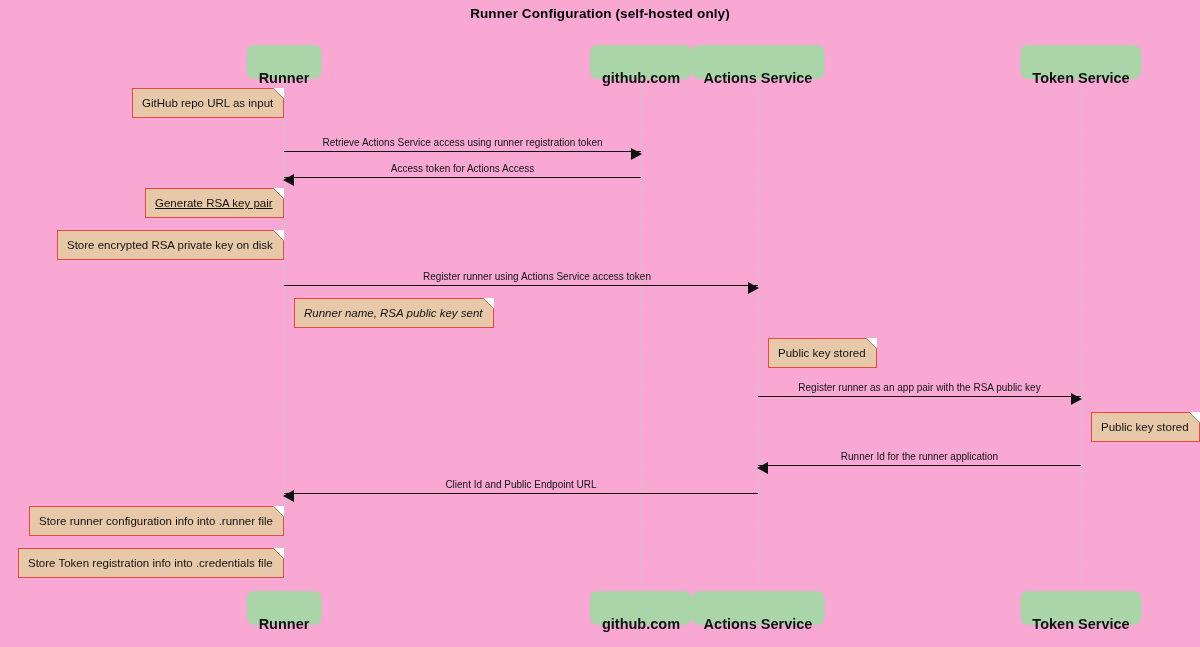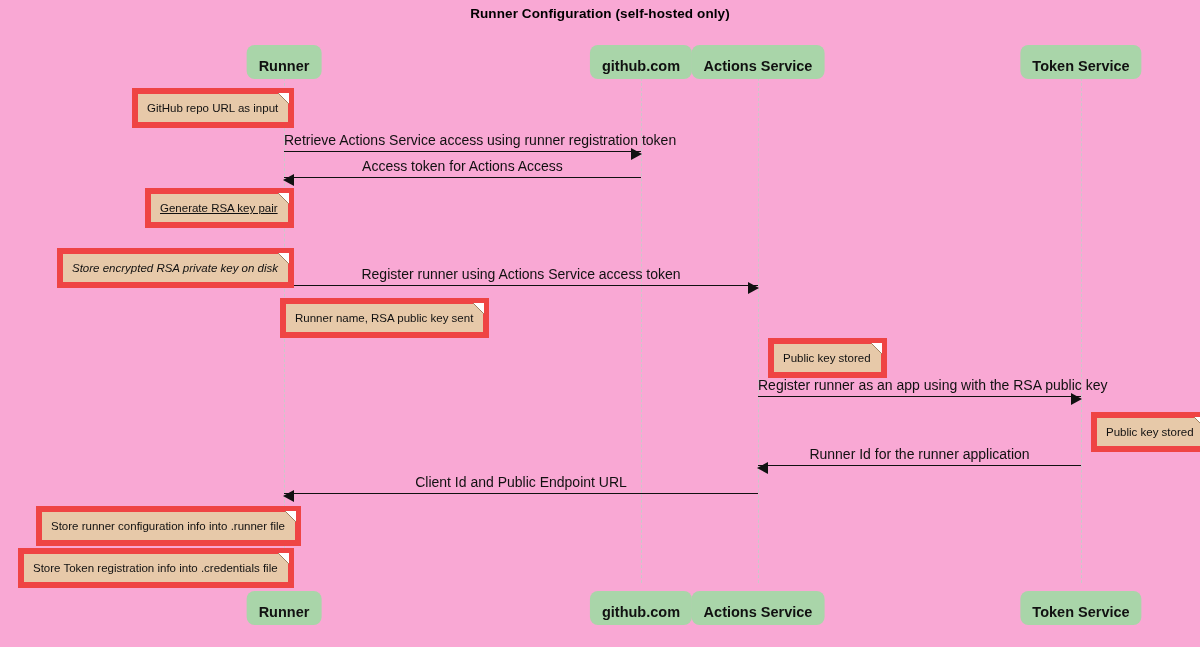--- a/index.html
+++ b/index.html
@@ -37,32 +37,32 @@
     top: 78px;
     height: 505px;
   }
   .participant {
     position: absolute;
     transform: translateX(-50%);
     background: #a9d5a9;
     border-radius: 8px;
     height: 34px;
     line-height: 34px;
-    padding: 4px 12px;
+    padding: 16px 12px;
     font-size: 14.5px;
     font-weight: bold;
     color: #111111;
     text-align: center;
     white-space: nowrap;
     box-sizing: border-box;
   }
   .note {
     position: absolute;
     background: #e7c9a9;
-    border: 6px solid #ef4444;
+    border: 1px solid #ef4444;
     font-size: 11.5px;
     color: #111111;
     padding: 7px 10px 7px 9px;
     white-space: nowrap;
     box-sizing: border-box;
     line-height: 14px;
   }
   .note::after {
     content: "";
     position: absolute;
@@ -87,21 +87,21 @@
   .msg { position: absolute; }
   .msg .line {
     position: absolute;
     left: 0;
     top: 0;
     height: 0;
     border-top: 1.6px solid #111111;
   }
   .msg .label {
     position: absolute;
-    font-size: 14px;
+    font-size: 10px;
     color: #111111;
     white-space: nowrap;
     text-align: center;
     bottom: 3px;
   }
   .arrowhead { position: absolute; }
 </style>
 </head>
 <body>
 
@@ -140,28 +140,28 @@
         <div class="arrowhead" style="top: -5px; left: -1px;"><svg width="11" height="12">
             <polygon points="11,0 0,6 11,12" fill="#111111"></polygon>
           </svg></div>
         <div class="label" style="width: 357px; left: 0px;">Access token for Actions Access</div>
       </div>
       <div class="msg" style="left: 284px; top: 285px; width: 474px;">
         <div class="line" style="width: 474px;"></div>
         <div class="arrowhead" style="top: -5px; left: 464px;"><svg width="11" height="12">
             <polygon points="0,0 11,6 0,12" fill="#111111"></polygon>
           </svg></div>
-        <div class="label" style="width: 474px; left: 0px;">Register runner using Actions Service access token</div>
+        <div class="label" style="width: 474px; left: 16px;">Register runner using Actions Service access token</div>
       </div>
       <div class="msg" style="left: 758px; top: 396px; width: 323px;">
         <div class="line" style="width: 323px;"></div>
         <div class="arrowhead" style="top: -5px; left: 313px;"><svg width="11" height="12">
             <polygon points="0,0 11,6 0,12" fill="#111111"></polygon>
           </svg></div>
-        <div class="label" style="width: 323px; left: 0px;">Register runner as an app using with the RSA public key</div>
+        <div class="label" style="width: 323px; left: 0px;">Register runner as an app pair with the RSA public key</div>
       </div>
       <div class="msg" style="left: 758px; top: 465px; width: 323px;">
         <div class="line" style="width: 323px;"></div>
         <div class="arrowhead" style="top: -5px; left: -1px;"><svg width="11" height="12">
             <polygon points="11,0 0,6 11,12" fill="#111111"></polygon>
           </svg></div>
         <div class="label" style="width: 323px; left: 0px;">Runner Id for the runner application</div>
       </div>
       <div class="msg" style="left: 284px; top: 493px; width: 474px;">
         <div class="line" style="width: 474px;"></div>
@@ -177,45 +177,45 @@
             <polygon points="0,0 11,11 11,0" fill="#ffffff"></polygon>
             <polyline points="0,0 11,11" stroke="#a08060" stroke-width="1" fill="none"></polyline>
           </svg>
         </span></div>
       <div class="note" style="top: 188px; left: 145px; text-decoration: underline;">Generate RSA key pair<span class="fold">
           <svg width="11" height="11" viewBox="0 0 11 11">
             <polygon points="0,0 11,11 11,0" fill="#ffffff"></polygon>
             <polyline points="0,0 11,11" stroke="#a08060" stroke-width="1" fill="none"></polyline>
           </svg>
         </span></div>
-      <div class="note" style="top: 248px; left: 57px; font-style: italic;">Store encrypted RSA private key on disk<span class="fold">
-          <svg width="11" height="11" viewBox="0 0 11 11">
-            <polygon points="0,0 11,11 11,0" fill="#ffffff"></polygon>
-            <polyline points="0,0 11,11" stroke="#a08060" stroke-width="1" fill="none"></polyline>
-          </svg>
-        </span></div>
-      <div class="note" style="top: 298px; left: 280px;">Runner name, RSA public key sent<span class="fold">
+      <div class="note" style="top: 230px; left: 57px;">Store encrypted RSA private key on disk<span class="fold">
+          <svg width="11" height="11" viewBox="0 0 11 11">
+            <polygon points="0,0 11,11 11,0" fill="#ffffff"></polygon>
+            <polyline points="0,0 11,11" stroke="#a08060" stroke-width="1" fill="none"></polyline>
+          </svg>
+        </span></div>
+      <div class="note" style="top: 298px; left: 294px; font-style: italic;">Runner name, RSA public key sent<span class="fold">
           <svg width="11" height="11" viewBox="0 0 11 11">
             <polygon points="0,0 11,11 11,0" fill="#ffffff"></polygon>
             <polyline points="0,0 11,11" stroke="#a08060" stroke-width="1" fill="none"></polyline>
           </svg>
         </span></div>
       <div class="note" style="top: 338px; left: 768px;">Public key stored<span class="fold">
           <svg width="11" height="11" viewBox="0 0 11 11">
             <polygon points="0,0 11,11 11,0" fill="#ffffff"></polygon>
             <polyline points="0,0 11,11" stroke="#a08060" stroke-width="1" fill="none"></polyline>
           </svg>
         </span></div>
       <div class="note" style="top: 412px; left: 1091px;">Public key stored<span class="fold">
           <svg width="11" height="11" viewBox="0 0 11 11">
             <polygon points="0,0 11,11 11,0" fill="#ffffff"></polygon>
             <polyline points="0,0 11,11" stroke="#a08060" stroke-width="1" fill="none"></polyline>
           </svg>
         </span></div>
-      <div class="note" style="top: 506px; left: 36px;">Store runner configuration info into .runner file<span class="fold">
+      <div class="note" style="top: 506px; left: 29px;">Store runner configuration info into .runner file<span class="fold">
           <svg width="11" height="11" viewBox="0 0 11 11">
             <polygon points="0,0 11,11 11,0" fill="#ffffff"></polygon>
             <polyline points="0,0 11,11" stroke="#a08060" stroke-width="1" fill="none"></polyline>
           </svg>
         </span></div>
       <div class="note" style="top: 548px; left: 18px;">Store Token registration info into .credentials file<span class="fold">
           <svg width="11" height="11" viewBox="0 0 11 11">
             <polygon points="0,0 11,11 11,0" fill="#ffffff"></polygon>
             <polyline points="0,0 11,11" stroke="#a08060" stroke-width="1" fill="none"></polyline>
           </svg>

